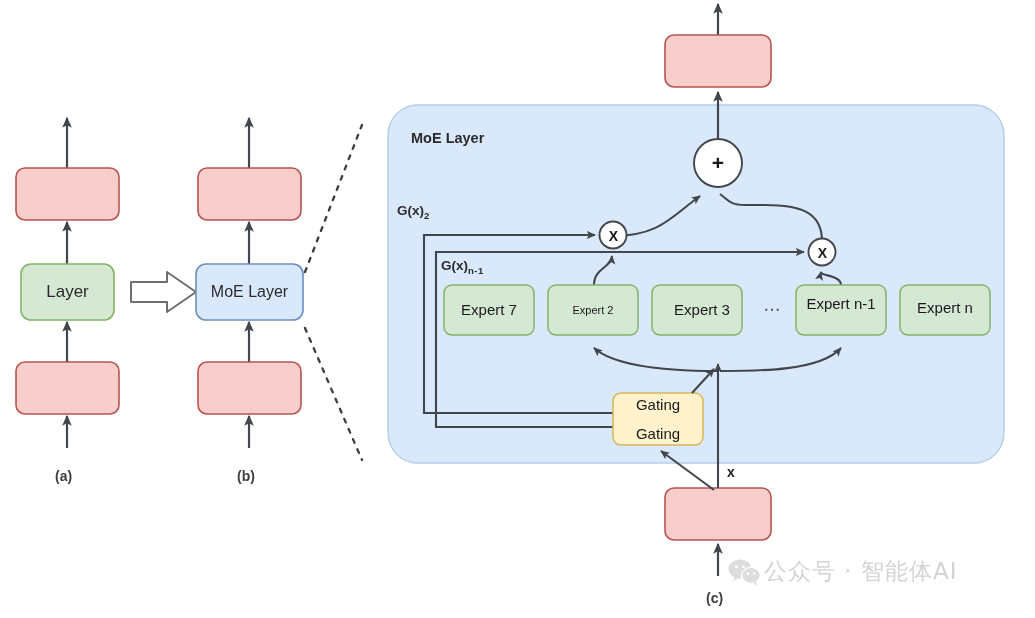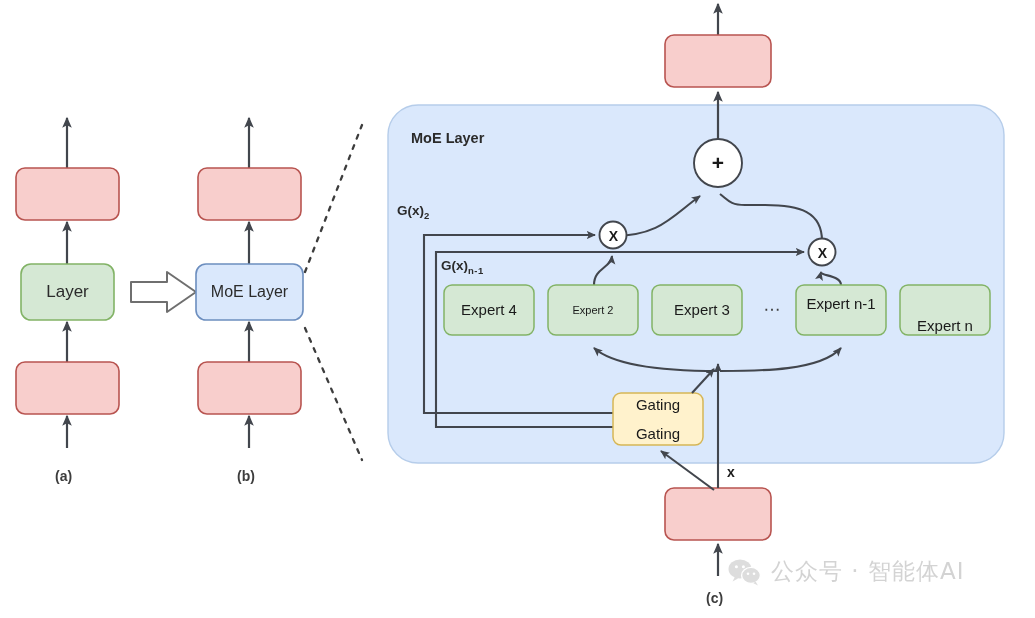--- a/index.html
+++ b/index.html
@@ -67,21 +67,21 @@
     font-weight: bold;
     color: #1a1a1a;
     pointer-events: none;
   }
   #watermark {
     position: absolute;
     left: 728px;
     top: 556px;
     display: flex;
     align-items: center;
-    gap: 9px;
+    gap: 2px;
     opacity: 0.62;
   }
   #watermark .wm-text {
     font-size: 23px;
     color: #b9b9b9;
     letter-spacing: 1px;
     font-family: "DejaVu Sans", sans-serif;
   }
 </style>
 </head>
@@ -186,26 +186,26 @@
 </div>
 
 <div class="lbl gate-label" style="left:441px; top:258px;">
   <span>G(x)</span><sub class="sp">n-1</sub>
 </div>
 
 <div class="node-glyph" style="left:694px; top:139px; width:48px; height:48px; font-size:21px;">+</div>
 <div class="node-glyph" style="left:600px; top:222px; width:27px; height:27px; font-size:14px;">X</div>
 <div class="node-glyph" style="left:809px; top:239px; width:27px; height:27px; font-size:14px;">X</div>
 
-<div class="lbl box-label" style="left:444px; top:285px; width:90px; height:50px; font-size:15px;">Expert 4</div>
+<div class="lbl box-label" style="left:444px; top:285px; width:90px; height:50px; font-size:15px;">Expert 7</div>
 <div class="lbl box-label" style="left:548px; top:285px; width:90px; height:50px; font-size:11px;">Expert 2</div>
 <div class="lbl box-label" style="left:652px; top:285px; width:100px; height:50px; font-size:15px;">Expert 3</div>
 <div class="lbl box-label" style="left:750px; top:285px; width:44px; height:50px; font-size:17px; color:#3d3d3d;">⋯</div>
 <div class="lbl box-label" style="left:796px; top:285px; width:90px; height:38px; font-size:15px;">Expert n-1</div>
-<div class="lbl box-label" style="left:900px; top:301px; width:90px; height:50px; font-size:15px;border-radius:8px;">Expert n</div>
+<div class="lbl box-label" style="left:900px; top:283px; width:90px; height:50px; font-size:15px;border-radius:8px;">Expert n</div>
 
 <div class="lbl box-label" style="left:613px; top:393px; width:90px; height:52px; font-size:15px; flex-direction:column;gap:12px;">
   <span>Gating</span>
   <span>Gating</span>
 </div>
 
 <div class="lbl x-label" style="left:727px; top:464px;">x</div>
 
 <div class="lbl panel-caption" style="left:706px; top:590px;">(c)</div>
 

